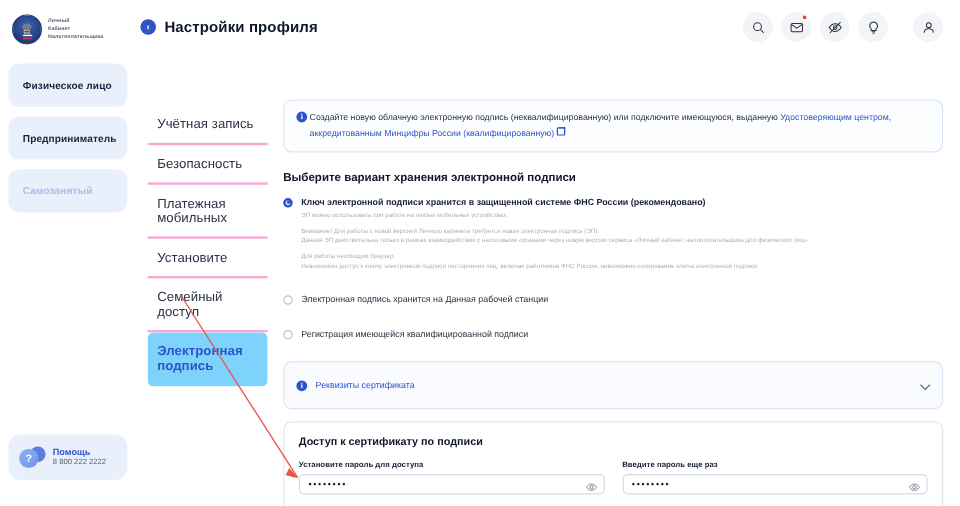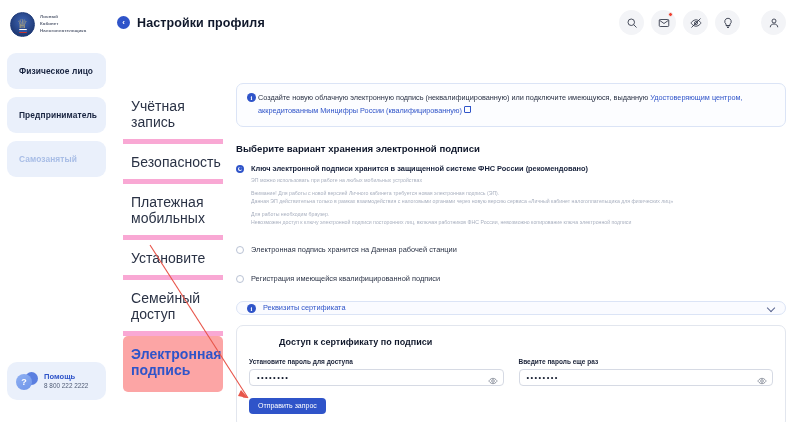--- a/index.html
+++ b/index.html
@@ -96,25 +96,25 @@
     width: 5px; height: 5px; border-radius: 50%; background: #f0402f;
     border: 1px solid #f3f4f7;
   }
   .avatar-btn { margin-left: 14px; }
 
   .body { flex: 1; display: flex; padding: 0 14px 0 10px; gap: 13px; min-height:0; }
 
   
   .subnav { width: 100px; flex: 0 0 100px; padding-top: 43px; }
   .subnav-item {
-    font-size: 14px; color: #2a3245; padding: 9.5px 8px;
-    border-bottom: 5px solid #f9a8d4; cursor: pointer; letter-spacing: .05px;
+    font-size: 11px; color: #2a3245; padding: 9.5px 8px;
+    border-bottom: 2px solid #f9a8d4; cursor: pointer; letter-spacing: .05px;
   }
   .subnav-item.active {
-    background: #fca5a5; color: #2f54c9; font-weight: 600;
+    background: #7dd3fc; color: #2f54c9; font-weight: 600;
     border-radius: 5px; border-bottom-color: transparent;
   }
 
   
   .content { flex: 1; padding-top: 38px; min-width: 0; }
 
   .notice {
     border: 1px solid #dbe4f6; background: #fcfdff; border-radius: 7px;
     padding: 8px 10px; display: flex; gap: 2px; align-items: flex-start;
   }
@@ -154,37 +154,37 @@
 
   .hint { font-size: 5.2px; color: #aab1c0; line-height: 1.55; margin: 3px 0 0 15px; }
   .hint p { margin: 0; }
   .hint .gap { height: 5px; }
 
   .opt-spacer { height: 19px; }
 
   .accordion {
     margin-top: 17px;
     border: 1px solid #dbe4f6; background: #fafbff; border-radius: 7px;
-    height: 14px; display: flex; align-items: center; gap: 7px;
+    height: 40px; display: flex; align-items: center; gap: 7px;
     padding: 0 10px; cursor: pointer;
   }
   .accordion-label { font-size: 7.4px; color: #2f54c9; flex: 1; }
   .chev { width: 7px; height: 7px; position: relative; }
   .chev:before {
     content:""; position:absolute; left:0; top:1px; width:5px; height:5px;
     border-right: 1.2px solid #5a6690; border-bottom: 1.2px solid #5a6690;
     transform: rotate(45deg);
   }
 
   .card {
     margin-top: 10px;
     border: 1px solid #e2e6ee; border-radius: 7px;
     padding: 11px 12px 13px 12px;
   }
-  .card-title { font-size: 9px; font-weight: 700; color: #10182b; margin-bottom: 11px; margin-left: 30px; }
+  .card-title { font-size: 9px; font-weight: 700; color: #10182b; margin-bottom: 11px; }
   .fields { display: flex; gap: 15px; }
   .field { flex: 1; min-width: 0; }
   .field-label { font-size: 6.5px; font-weight: 700; color: #1a2238; margin-bottom: 4px; }
   .input-wrap { position: relative; }
   .pwd-input {
     width: 100%; height: 17px;
     border: 1px solid #d6dae4; border-radius: 4px;
     background: #fff; padding: 0 22px 0 7px;
     font-size: 7.5px; color: #10182b; letter-spacing: 1.4px;
     font-family: "Liberation Sans", sans-serif;

